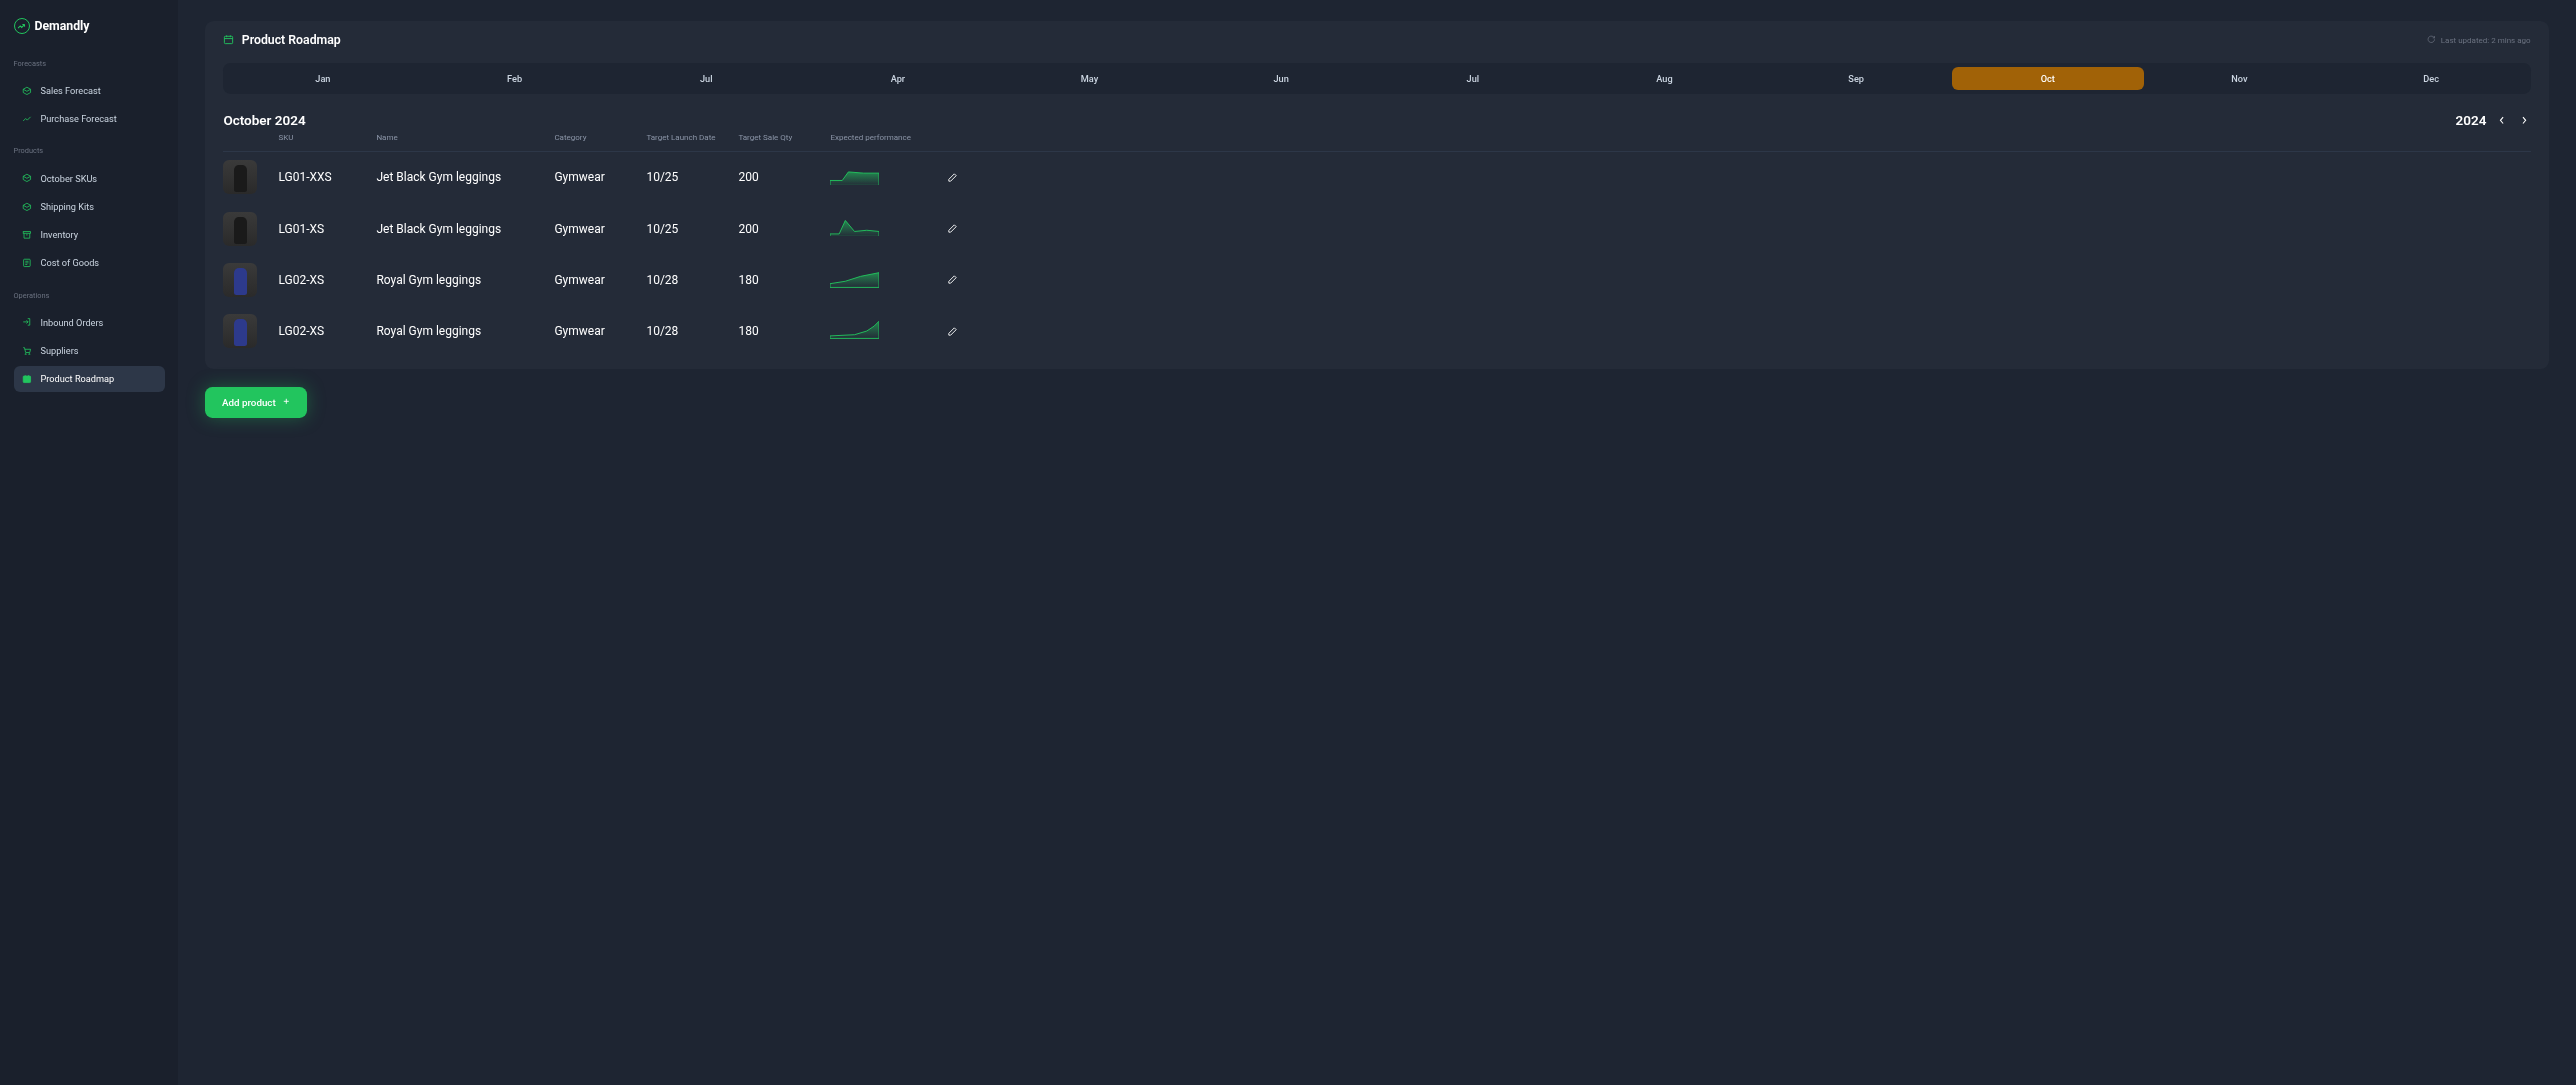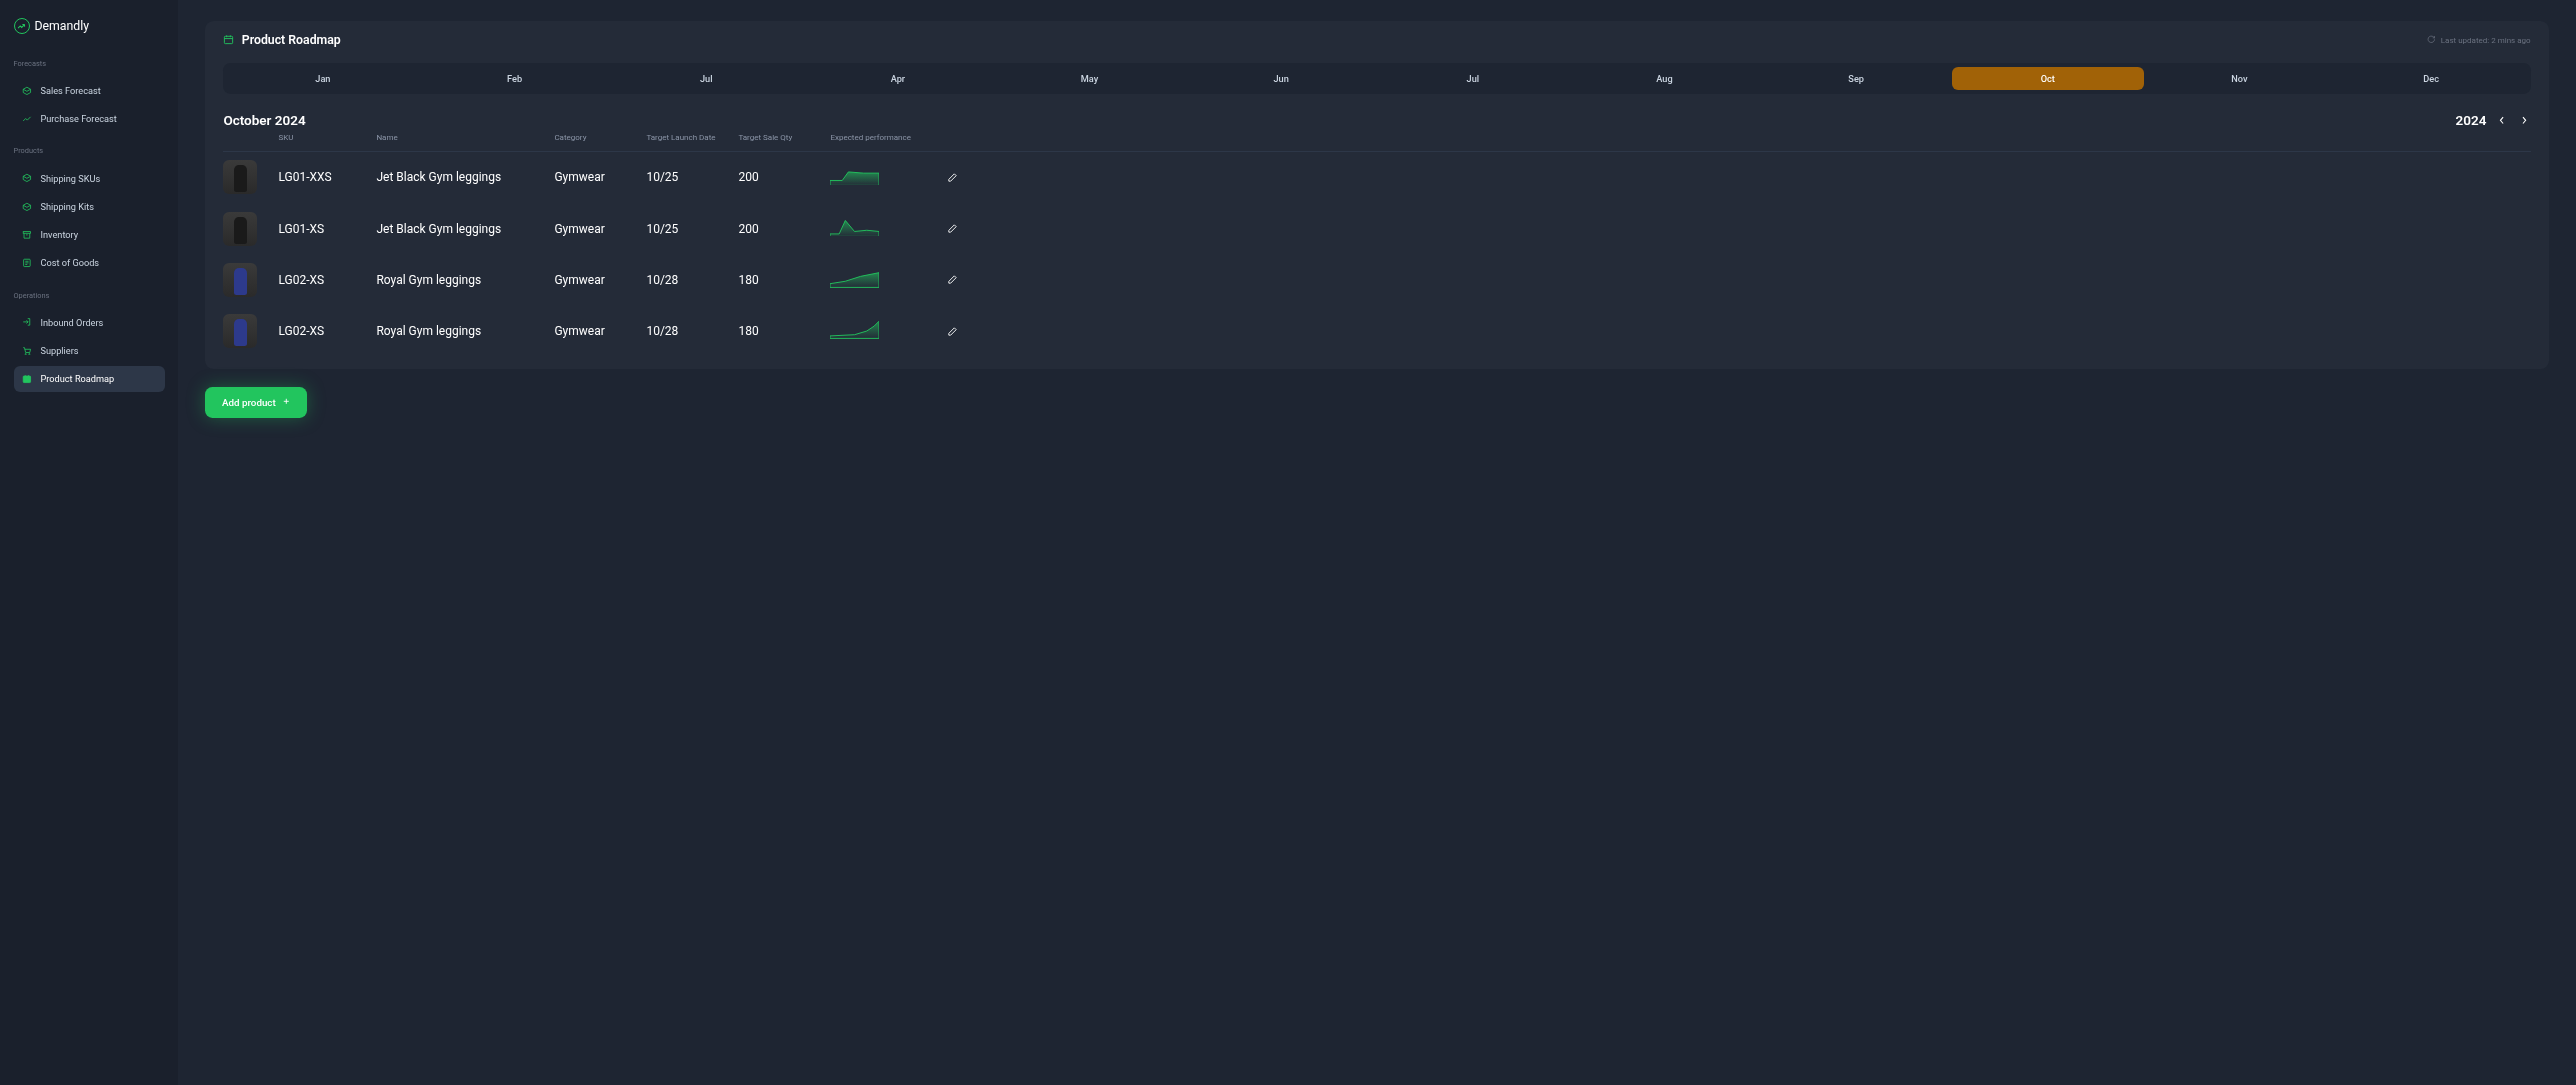--- a/index.html
+++ b/index.html
@@ -17,21 +17,21 @@
   flex-shrink: 0;
 }
 .logo { display: flex; align-items: center; gap: 4.9px; margin-bottom: 24.5px; }
 .logo-icon {
   width: 16px; height: 16px;
   border: 1.5px solid #22c55e; border-radius: 50%;
   display: flex; align-items: center; justify-content: center;
   position: relative;
 }
 .logo-icon svg { width: 8.6px; height: 8.6px; }
-.logo-text { font-weight: 400; font-size: 12.3px; color: #fff; }
+.logo-text { font-weight: 700; font-size: 12.3px; color: #fff; }
 .section-label { font-size: 7.4px; color: #6b7280; margin-bottom: 9.8px; margin-top: 14.7px; }
 .nav-item {
   display: flex; align-items: center; gap: 8.6px;
   padding: 7.4px 8.6px; border-radius: 6.1px;
   color: #cbd5e1; font-size: 9.2px; cursor: pointer;
   margin-bottom: 2.5px;
 }
 .nav-item.active { background: #2d3748; color: #fff; }
 .nav-item .icon { width: 9.8px; height: 9.8px; flex-shrink: 0; display: flex; align-items: center; justify-content: center; }
 .nav-item.active .icon svg { stroke: #22c55e; fill: #22c55e; }
@@ -135,21 +135,21 @@
         </span>
         <span>Purchase Forecast</span>
       </div>
       <div class="section-label">Products</div>
       <div class="nav-item">
         <span class="icon">
           <svg viewBox="0 0 24 24" fill="none" stroke-width="2">
             <path d="M21 8l-9-5-9 5 9 5 9-5zM3 8v8l9 5 9-5V8"></path>
           </svg>
         </span>
-        <span>Shipping SKUs</span>
+        <span>October SKUs</span>
       </div>
       <div class="nav-item">
         <span class="icon">
           <svg viewBox="0 0 24 24" fill="none" stroke-width="2">
             <path d="M21 8l-9-5-9 5 9 5 9-5zM3 8v8l9 5 9-5V8"></path>
           </svg>
         </span>
         <span>Shipping Kits</span>
       </div>
       <div class="nav-item">

